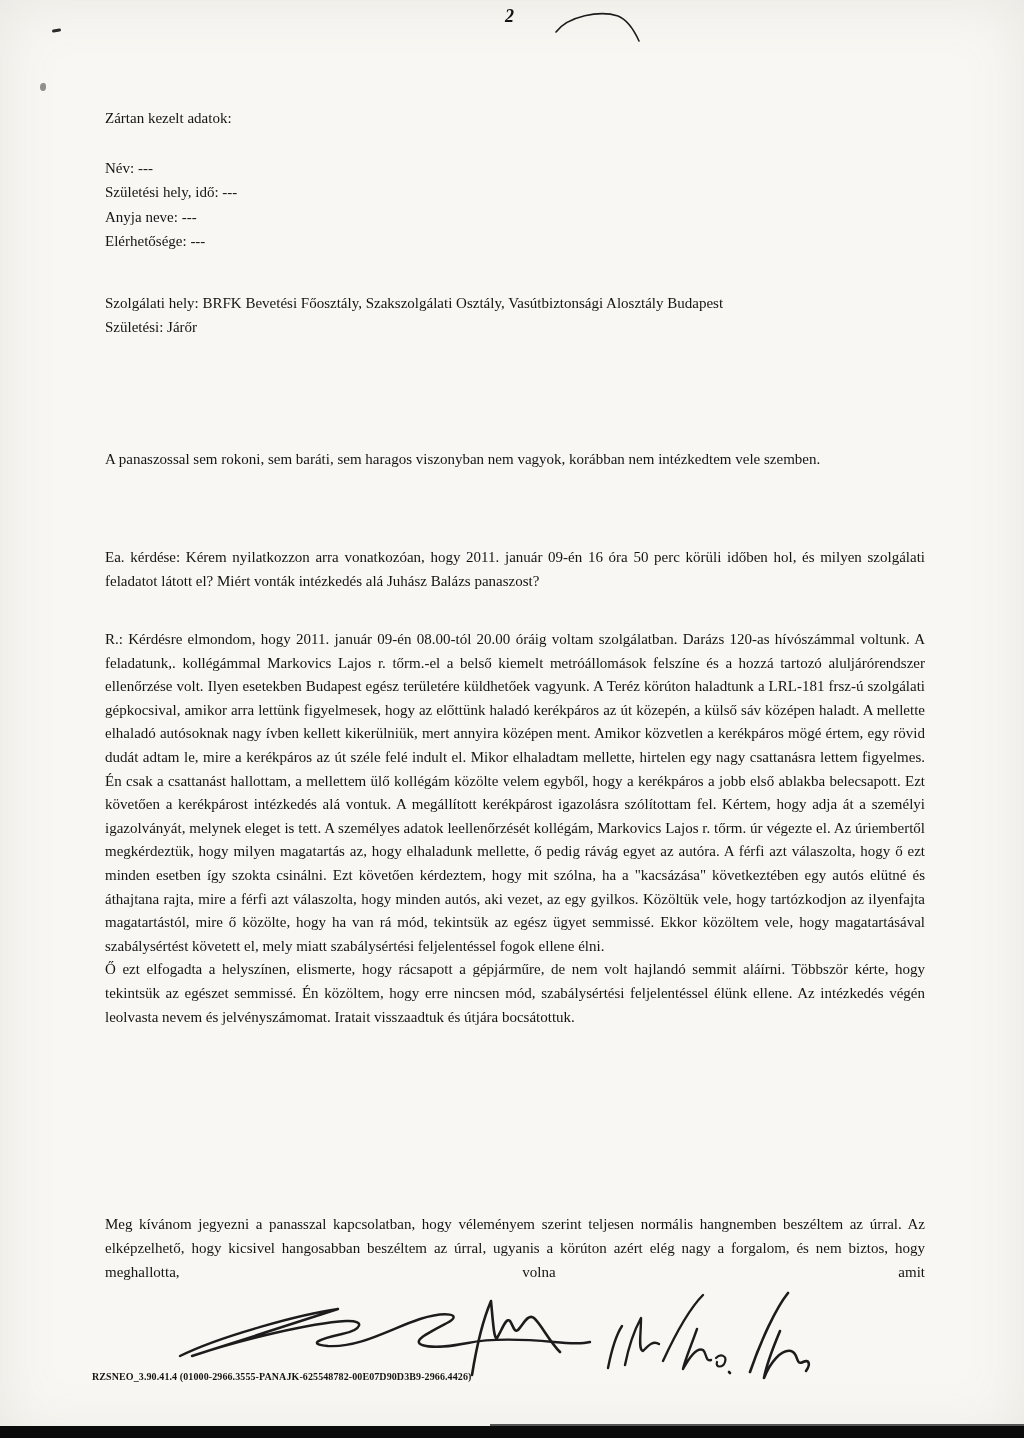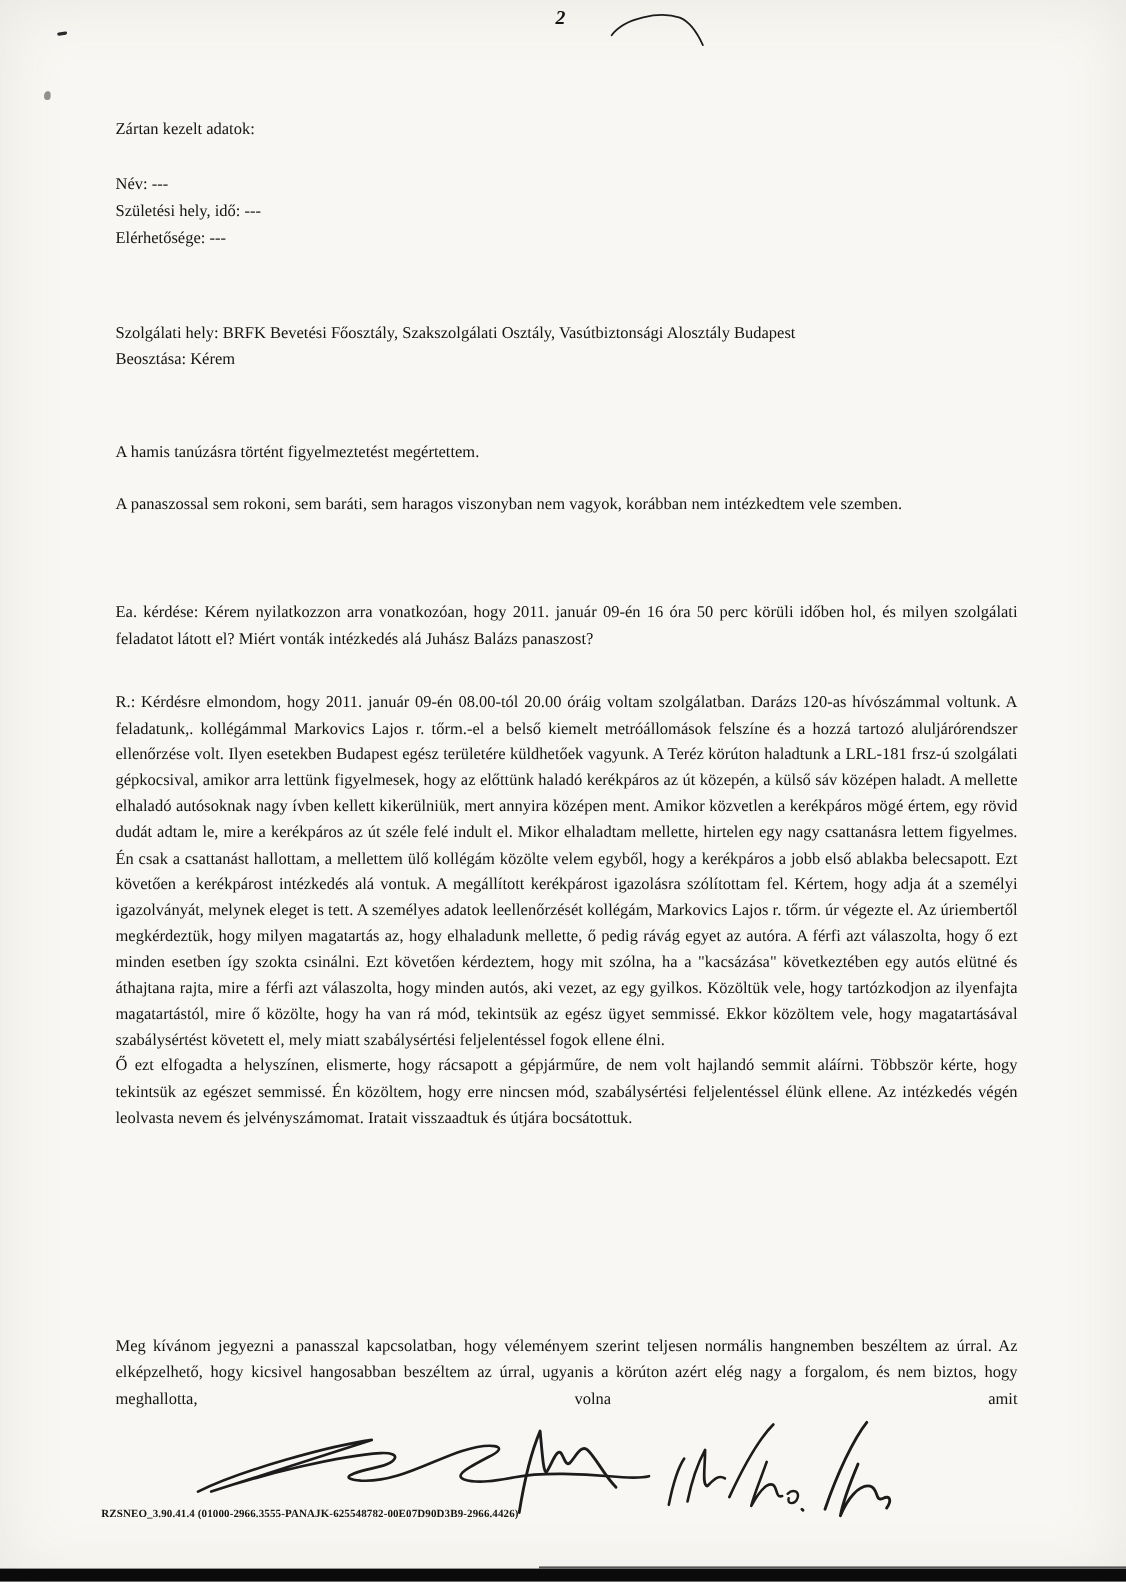--- a/index.html
+++ b/index.html
@@ -49,29 +49,29 @@
   </svg>
 
   <div class="mark-dash"></div>
   <div class="mark-smudge"></div>
 
   <div class="block line" style="top:106px">Zártan kezelt adatok:</div>
 
   <div class="block fields" style="top:156px">
     <div class="line">Név: ---</div>
     <div class="line">Születési hely, idő: ---</div>
+    <div class="line">Anyja neve: ---</div>
     <div class="line">Elérhetősége: ---</div>
   </div>
 
   <div class="block" style="top:291px">
     <p class="para" style="margin:0">Szolgálati hely: BRFK Bevetési Főosztály, Szakszolgálati Osztály, Vasútbiztonsági Alosztály Budapest</p>
-    <p class="line" style="margin:0">Beosztása: Kérem</p>
+    <p class="line" style="margin:0">Születési: Járőr</p>
   </div>
 
-  <p class="block line" style="top:399px">A hamis tanúzásra történt figyelmeztetést megértettem.</p>
 
   <p class="block para" style="top:447px">A panaszossal sem rokoni, sem baráti, sem haragos viszonyban nem vagyok, korábban nem intézkedtem vele szemben.</p>
 
   <p class="block para" style="top:545px">Ea. kérdése: Kérem nyilatkozzon arra vonatkozóan, hogy 2011. január 09-én 16 óra 50 perc körüli időben hol, és milyen szolgálati feladatot látott el? Miért vonták intézkedés alá Juhász Balázs panaszost?</p>
 
   <div class="block answer-wrap" style="top:628px">
     <p class="para">R.: Kérdésre elmondom, hogy 2011. január 09-én 08.00-tól 20.00 óráig voltam szolgálatban. Darázs 120-as hívószámmal voltunk. A feladatunk,. kollégámmal Markovics Lajos r. tőrm.-el a belső kiemelt metróállomások felszíne és a hozzá tartozó aluljárórendszer ellenőrzése volt. Ilyen esetekben Budapest egész területére küldhetőek vagyunk. A Teréz körúton haladtunk a LRL-181 frsz-ú szolgálati gépkocsival, amikor arra lettünk figyelmesek, hogy az előttünk haladó kerékpáros az út közepén, a külső sáv középen haladt. A mellette elhaladó autósoknak nagy ívben kellett kikerülniük, mert annyira középen ment. Amikor közvetlen a kerékpáros mögé értem, egy rövid dudát adtam le, mire a kerékpáros az út széle felé indult el. Mikor elhaladtam mellette, hirtelen egy nagy csattanásra lettem figyelmes. Én csak a csattanást hallottam, a mellettem ülő kollégám közölte velem egyből, hogy a kerékpáros a jobb első ablakba belecsapott. Ezt követően a kerékpárost intézkedés alá vontuk. A megállított kerékpárost igazolásra szólítottam fel. Kértem, hogy adja át a személyi igazolványát, melynek eleget is tett. A személyes adatok leellenőrzését kollégám, Markovics Lajos r. tőrm. úr végezte el. Az úriembertől megkérdeztük, hogy milyen magatartás az, hogy elhaladunk mellette, ő pedig rávág egyet az autóra. A férfi azt válaszolta, hogy ő ezt minden esetben így szokta csinálni. Ezt követően kérdeztem, hogy mit szólna, ha a "kacsázása" következtében egy autós elütné és áthajtana rajta, mire a férfi azt válaszolta, hogy minden autós, aki vezet, az egy gyilkos. Közöltük vele, hogy tartózkodjon az ilyenfajta magatartástól, mire ő közölte, hogy ha van rá mód, tekintsük az egész ügyet semmissé. Ekkor közöltem vele, hogy magatartásával szabálysértést követett el, mely miatt szabálysértési feljelentéssel fogok ellene élni.</p>
     <p class="para">Ő ezt elfogadta a helyszínen, elismerte, hogy rácsapott a gépjárműre, de nem volt hajlandó semmit aláírni. Többször kérte, hogy tekintsük az egészet semmissé. Én közöltem, hogy erre nincsen mód, szabálysértési feljelentéssel élünk ellene. Az intézkedés végén leolvasta nevem és jelvényszámomat. Iratait visszaadtuk és útjára bocsátottuk.</p>
   </div>
 

